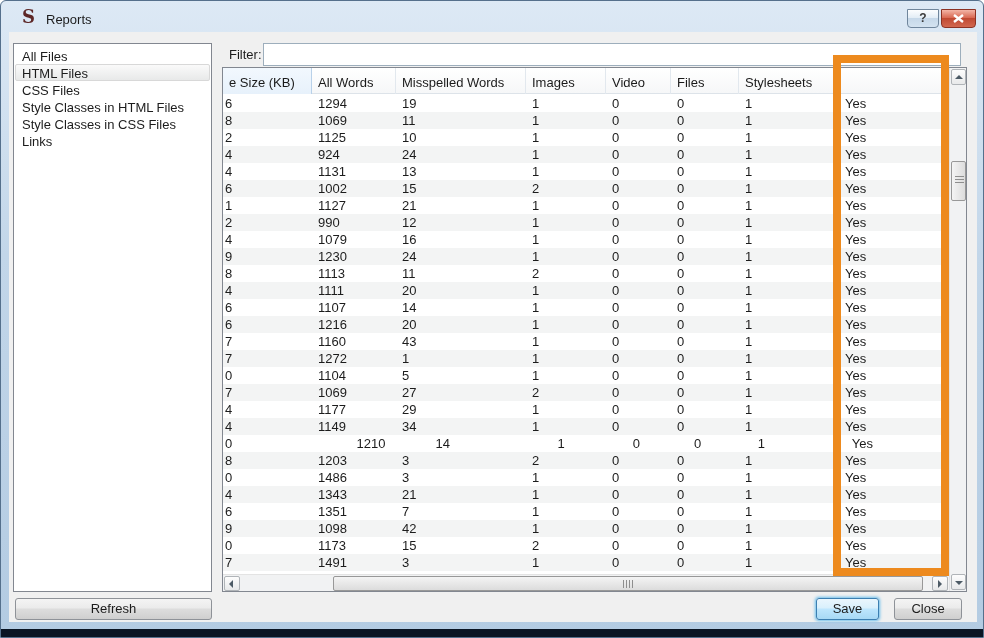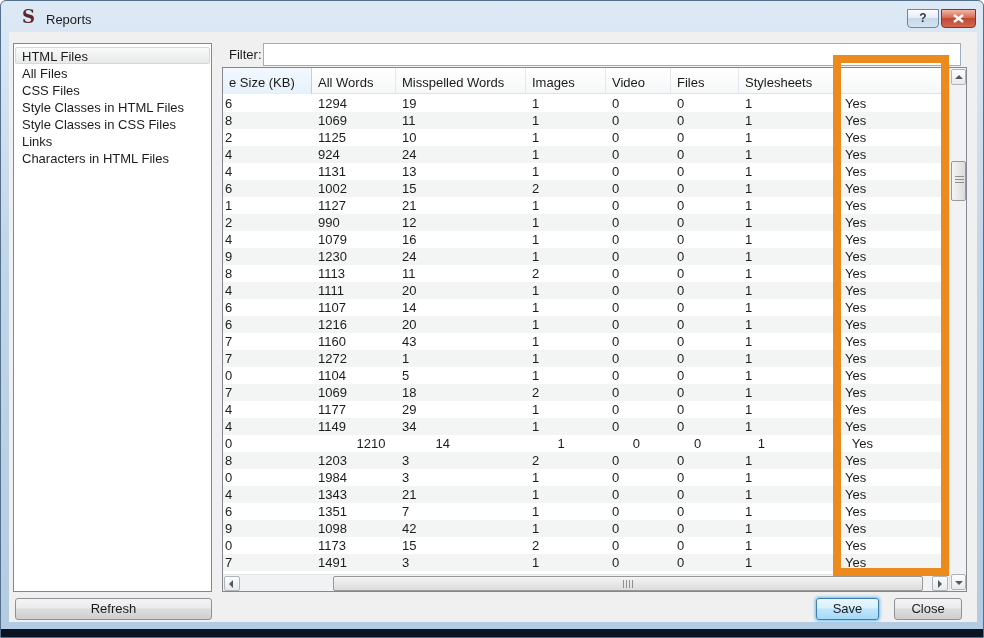--- a/index.html
+++ b/index.html
@@ -107,27 +107,26 @@
     <div class="cap-btn close-btn" style="background:linear-gradient(#f3b5a6,#d96a54 45%,#c04a33 50%,#d2674f);">
       <svg width="11" height="9" viewBox="0 0 11 9" style="margin-top:4px;">
         <path d="M1 1 L10 8 M10 1 L1 8" stroke="#ffffff" stroke-width="2.4"></path>
       </svg>
     </div>
   </div>
 
   <div class="client">
 
     <div class="sidebar">
+        <div class="side-item">All Files</div>
         <div class="side-item selected">HTML Files</div>
-        <div class="side-item">All Files</div>
         <div class="side-item">CSS Files</div>
         <div class="side-item">Style Classes in HTML Files</div>
         <div class="side-item">Style Classes in CSS Files</div>
         <div class="side-item">Links</div>
-        <div class="side-item">Characters in HTML Files</div>
       </div>
 
     <span class="filter-label">Filter:</span>
     <input class="filter-input" type="text" value="" style="">
 
     <div class="table-frame">
       <div class="thead">
           <div class="hcell sorted" style="width: 89px;"><span>e Size (KB)</span><div class="sort-arrow"></div></div>
           <div class="hcell" style="width: 84px;"><span>All Words</span></div>
           <div class="hcell" style="width: 130px;"><span>Misspelled Words</span></div>
@@ -303,21 +302,21 @@
             <div class="tcell" style="width: 130px;"><span>5</span></div>
             <div class="tcell" style="width: 80px;"><span>1</span></div>
             <div class="tcell" style="width: 65px;"><span>0</span></div>
             <div class="tcell" style="width: 68px;"><span>0</span></div>
             <div class="tcell" style="width: 100px;"><span>1</span></div>
             <div class="tcell" style="width: 110px;"><span>Yes</span></div>
           </div>
           <div class="trow">
             <div class="tcell clip" style="width: 89px;"><span>7</span></div>
             <div class="tcell" style="width: 84px;"><span>1069</span></div>
-            <div class="tcell" style="width: 130px;"><span>18</span></div>
+            <div class="tcell" style="width: 130px;"><span>27</span></div>
             <div class="tcell" style="width: 80px;"><span>2</span></div>
             <div class="tcell" style="width: 65px;"><span>0</span></div>
             <div class="tcell" style="width: 68px;"><span>0</span></div>
             <div class="tcell" style="width: 100px;"><span>1</span></div>
             <div class="tcell" style="width: 110px;"><span>Yes</span></div>
           </div>
           <div class="trow">
             <div class="tcell clip" style="width: 89px;"><span>4</span></div>
             <div class="tcell" style="width: 84px;"><span>1177</span></div>
             <div class="tcell" style="width: 130px;"><span>29</span></div>
@@ -352,21 +351,21 @@
             <div class="tcell" style="width: 84px;"><span>1203</span></div>
             <div class="tcell" style="width: 130px;"><span>3</span></div>
             <div class="tcell" style="width: 80px;"><span>2</span></div>
             <div class="tcell" style="width: 65px;"><span>0</span></div>
             <div class="tcell" style="width: 68px;"><span>0</span></div>
             <div class="tcell" style="width: 100px;"><span>1</span></div>
             <div class="tcell" style="width: 110px;"><span>Yes</span></div>
           </div>
           <div class="trow">
             <div class="tcell clip" style="width: 89px;"><span>0</span></div>
-            <div class="tcell" style="width: 84px;"><span>1984</span></div>
+            <div class="tcell" style="width: 84px;"><span>1486</span></div>
             <div class="tcell" style="width: 130px;"><span>3</span></div>
             <div class="tcell" style="width: 80px;"><span>1</span></div>
             <div class="tcell" style="width: 65px;"><span>0</span></div>
             <div class="tcell" style="width: 68px;"><span>0</span></div>
             <div class="tcell" style="width: 100px;"><span>1</span></div>
             <div class="tcell" style="width: 110px;"><span>Yes</span></div>
           </div>
           <div class="trow">
             <div class="tcell clip" style="width: 89px;"><span>4</span></div>
             <div class="tcell" style="width: 84px;"><span>1343</span></div>

